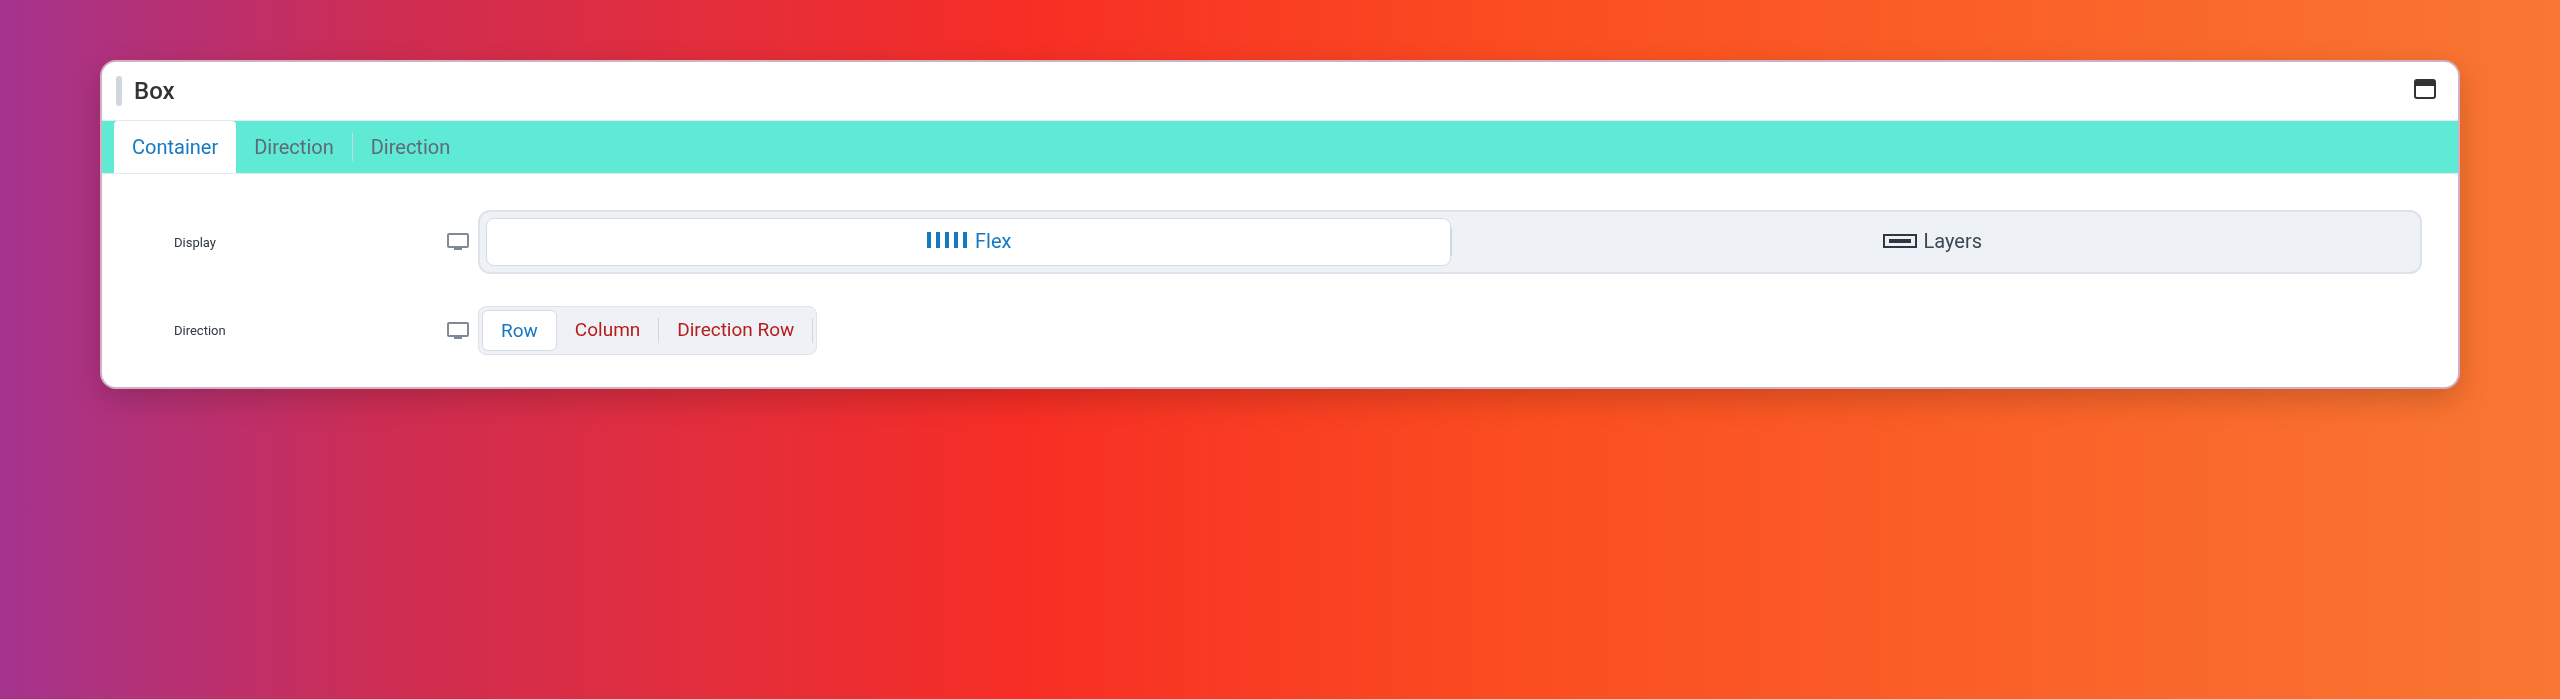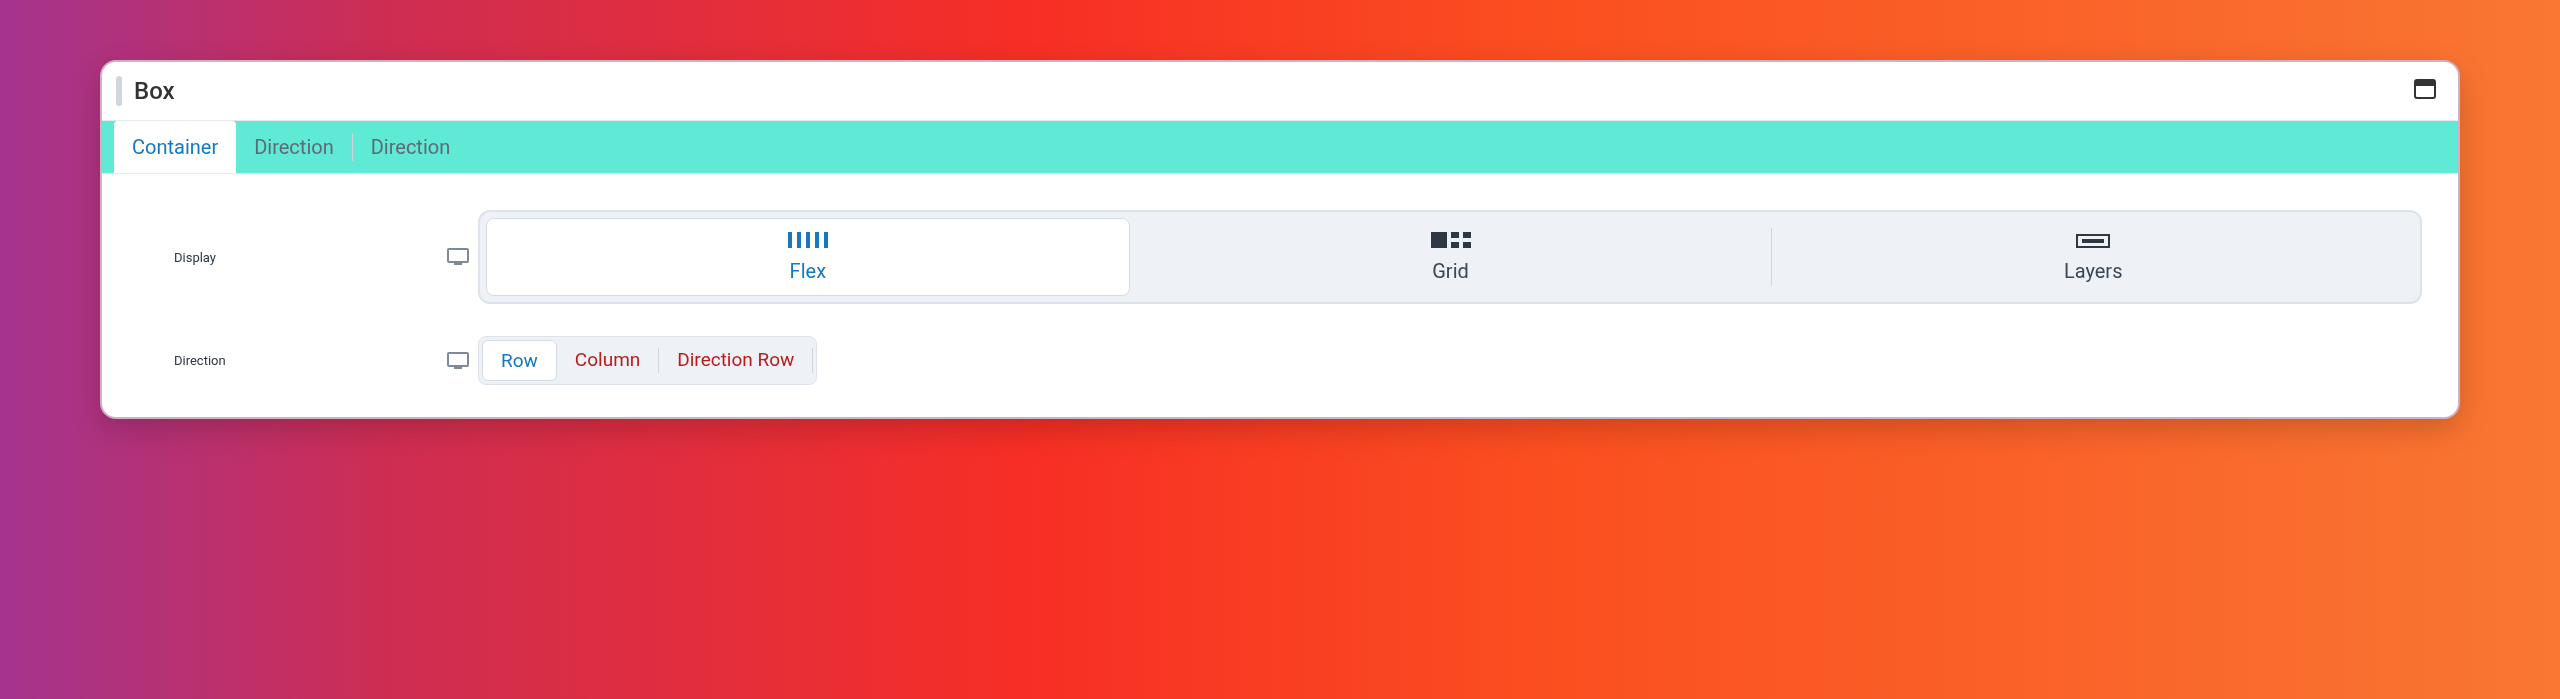--- a/index.html
+++ b/index.html
@@ -94,21 +94,20 @@
     display: flex;
     background: #eef2f6;
     border: 2px solid #dde3ea;
     border-radius: 12px;
     padding: 6px;
     gap: 0;
   }
   .seg-large .seg-item {
     flex: 1;
     display: flex;
-    flex-direction: column;
     align-items: center;
     justify-content: center;
     gap: 6px;
     padding: 10px 0 12px 0;
     font-size: 20px;
     color: #3b4754;
     cursor: pointer;
     border-radius: 8px;
     position: relative;
   }
@@ -194,32 +193,20 @@
               <svg width="44" height="16" viewBox="0 0 44 16" fill="currentColor">
                 <rect x="2" y="0" width="4" height="16"></rect>
                 <rect x="11" y="0" width="4" height="16"></rect>
                 <rect x="20" y="0" width="4" height="16"></rect>
                 <rect x="29" y="0" width="4" height="16"></rect>
                 <rect x="38" y="0" width="4" height="16"></rect>
               </svg>
             </span>
             <span>Flex</span>
           </div>
-          <div class="seg-item">
-            <span>
-              <svg width="40" height="16" viewBox="0 0 40 16" fill="currentColor">
-                <rect x="0" y="0" width="16" height="16"></rect>
-                <rect x="20" y="0" width="8" height="6"></rect>
-                <rect x="32" y="0" width="8" height="6"></rect>
-                <rect x="20" y="10" width="8" height="6"></rect>
-                <rect x="32" y="10" width="8" height="6"></rect>
-              </svg>
-            </span>
-            <span>Grid</span>
-          </div>
           <div class="seg-large-divider"></div>
           <div class="seg-item">
             <span>
               <svg width="34" height="14" viewBox="0 0 34 14" fill="none">
                 <rect x="1" y="1" width="32" height="12" stroke="currentColor" stroke-width="2"></rect>
                 <rect x="6" y="5" width="22" height="4" fill="currentColor"></rect>
               </svg>
             </span>
             <span>Layers</span>
           </div>

